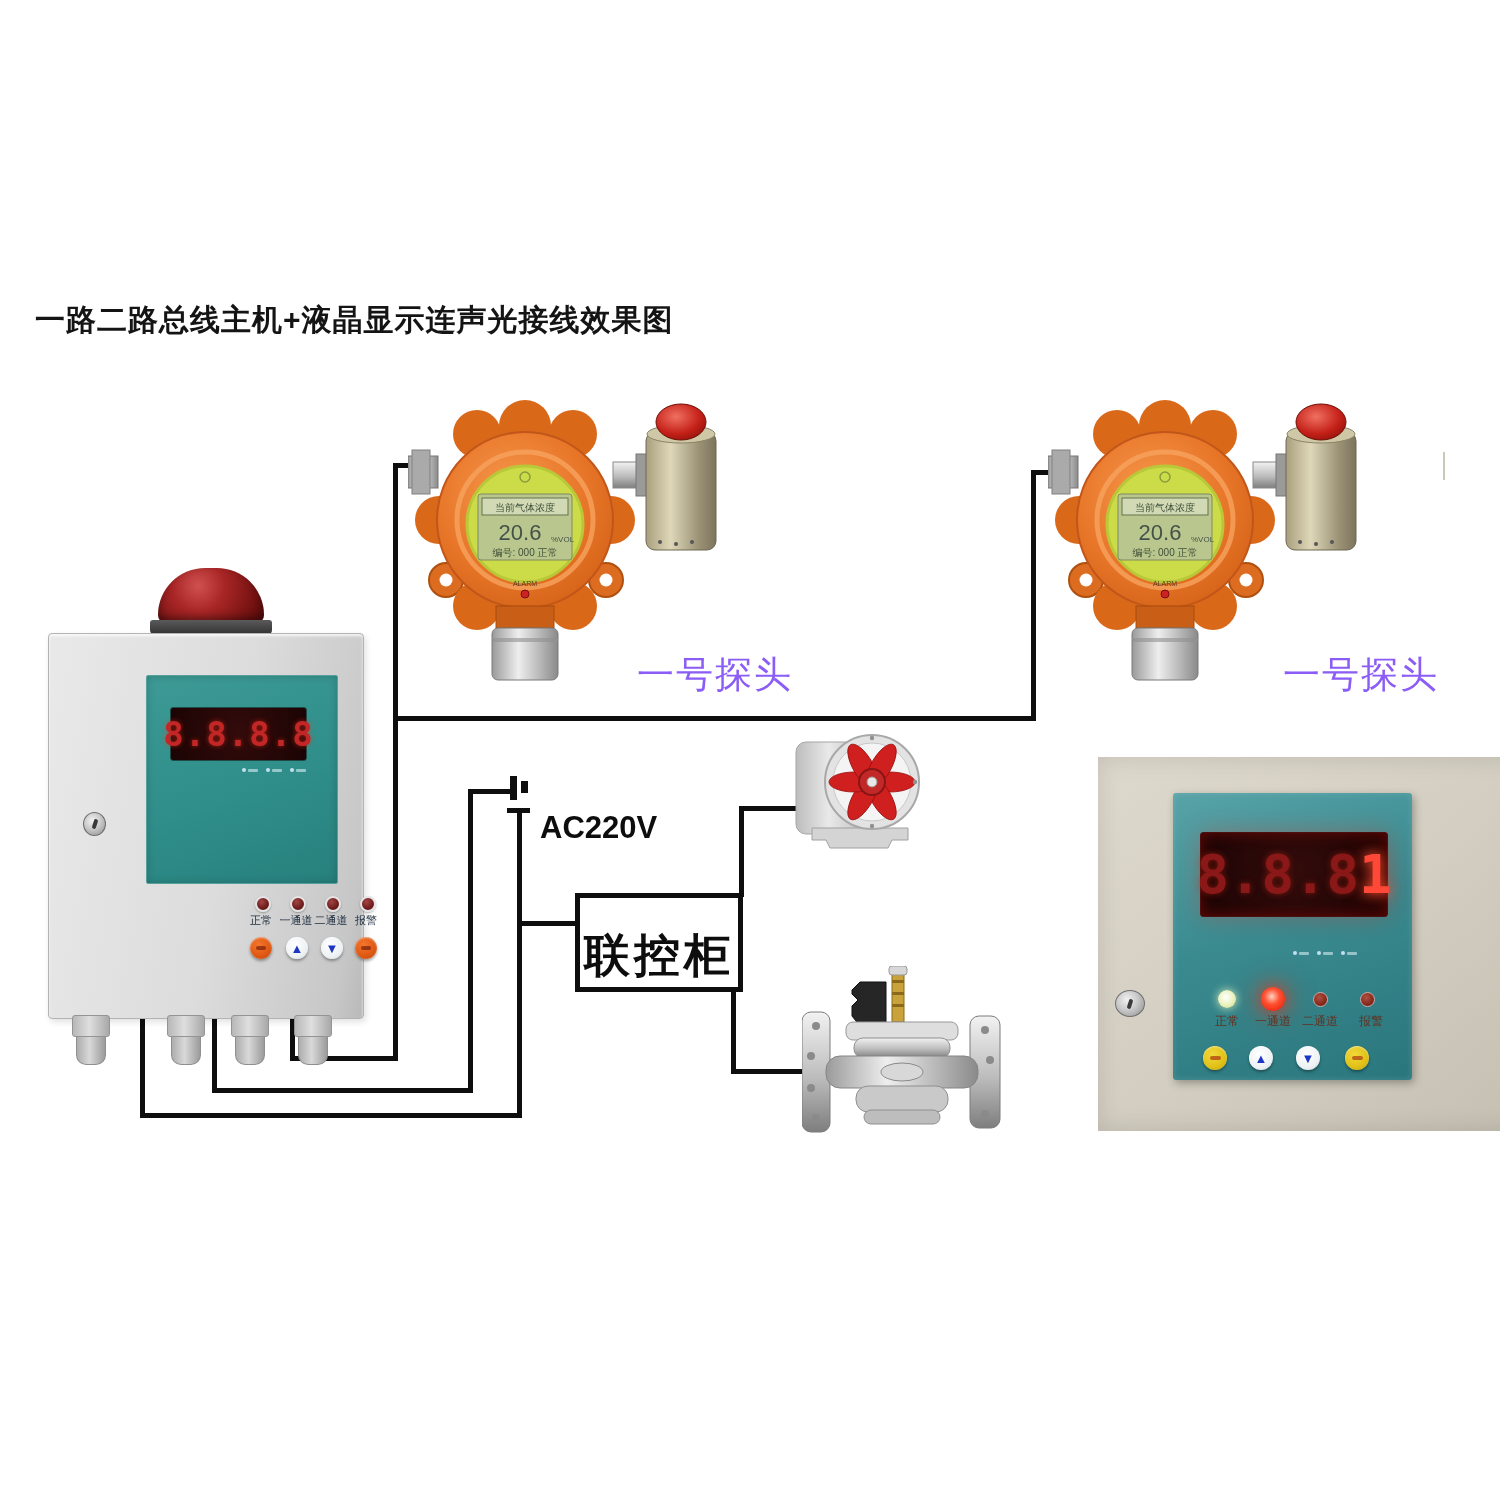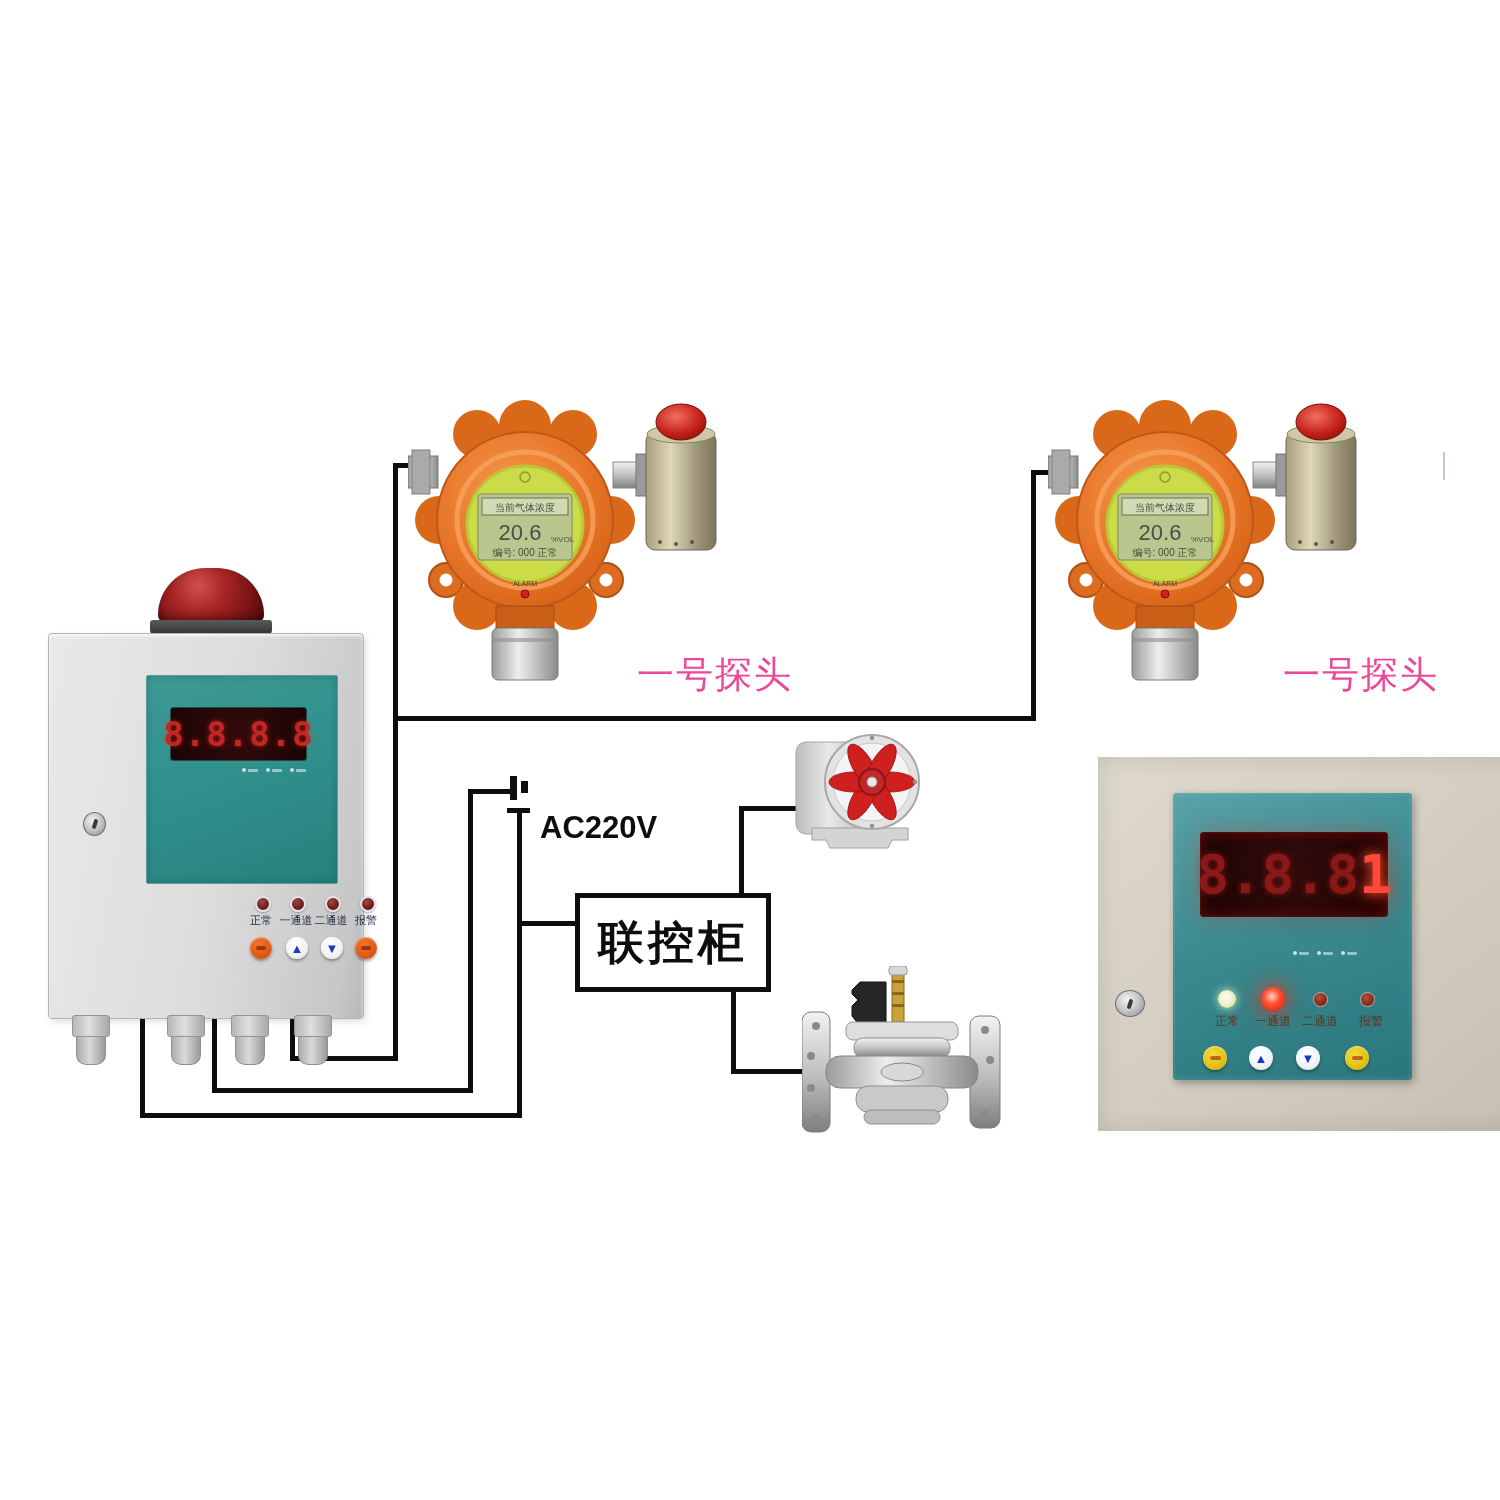--- a/index.html
+++ b/index.html
@@ -3,24 +3,24 @@
 <meta charset="utf-8">
 <style>
   html,body{margin:0;padding:0;background:#fff;}
   #page{position:relative;width:1500px;height:1500px;background:#ffffff;overflow:hidden;
         font-family:"Liberation Sans",sans-serif;}
   .abs{position:absolute;}
   .wire{position:absolute;background:#0e0e0e;}
 
   
   #title{position:absolute;left:35px;top:300px;font-size:30px;font-weight:600;color:#141414;letter-spacing:1px;}
-  .probe-label{position:absolute;font-size:37px;color:#ec4899;font-weight:500;letter-spacing:2px;}
+  .probe-label{position:absolute;font-size:37px;color:#8b5cf6;font-weight:500;letter-spacing:2px;}
   #power-label{position:absolute;left:540px;top:810px;font-size:31px;font-weight:700;color:#0d0d0d;}
-  #cabinet{position:absolute;left:575px;top:893px;width:196px;height:99px;border:5px solid #0e0e0e;
-           background:#fff;box-sizing:border-box;display:flex;align-items:center;justify-content:center;
+  #cabinet{position:absolute;left:575px;top:893px;width:168px;height:99px;border:5px solid #0e0e0e;
+           background:#fff;box-sizing:border-box;display:flex;align-items:flex-end;justify-content:center;
            font-size:46px;font-weight:700;color:#0d0d0d;letter-spacing:4px;}
   #caption{position:absolute;left:1160px;top:1133px;font-size:38px;color:#000;
            font-family:"Liberation Serif",serif;letter-spacing:3px;}
 
   
   #host{position:absolute;left:48px;top:568px;width:314px;height:512px;}
   .beacon-dome{position:absolute;left:110px;top:0;width:106px;height:56px;
      border-radius:53px 53px 10px 10px;
      background:radial-gradient(circle at 38% 32%,#d05050 0%,#a82525 35%,#701010 80%,#580b0b 100%);
      box-shadow:inset 0 -6px 10px rgba(0,0,0,.45);}
@@ -119,20 +119,21 @@
           <stop offset="100%" stop-color="#8a8a8a"></stop>
       </linearGradient>
       <linearGradient id="gFanBody" x1="0" y1="0" x2="1" y2="0">
         <stop offset="0%" stop-color="#bdbdbd"></stop>
           <stop offset="50%" stop-color="#e9e9e9"></stop>
           <stop offset="100%" stop-color="#c2c2c2"></stop>
       </linearGradient>
     </defs>
   </svg>
 
+  <div id="title">一路二路总线主机+液晶显示连声光接线效果图</div>
 
   <div class="wire" style="left:393px;top:463px;width:5px;height:598px;"></div>
   <div class="wire" style="left:393px;top:463px;width:22px;height:5px;"></div>
   <div class="wire" style="left:393px;top:716px;width:643px;height:5px;"></div>
   <div class="wire" style="left:1031px;top:470px;width:5px;height:251px;"></div>
   <div class="wire" style="left:1031px;top:470px;width:40px;height:5px;"></div>
   <div class="wire" style="left:290px;top:1015px;width:5px;height:46px;"></div>
   <div class="wire" style="left:290px;top:1056px;width:108px;height:5px;"></div>
 
   <div class="wire" style="left:212px;top:1015px;width:5px;height:78px;"></div>

